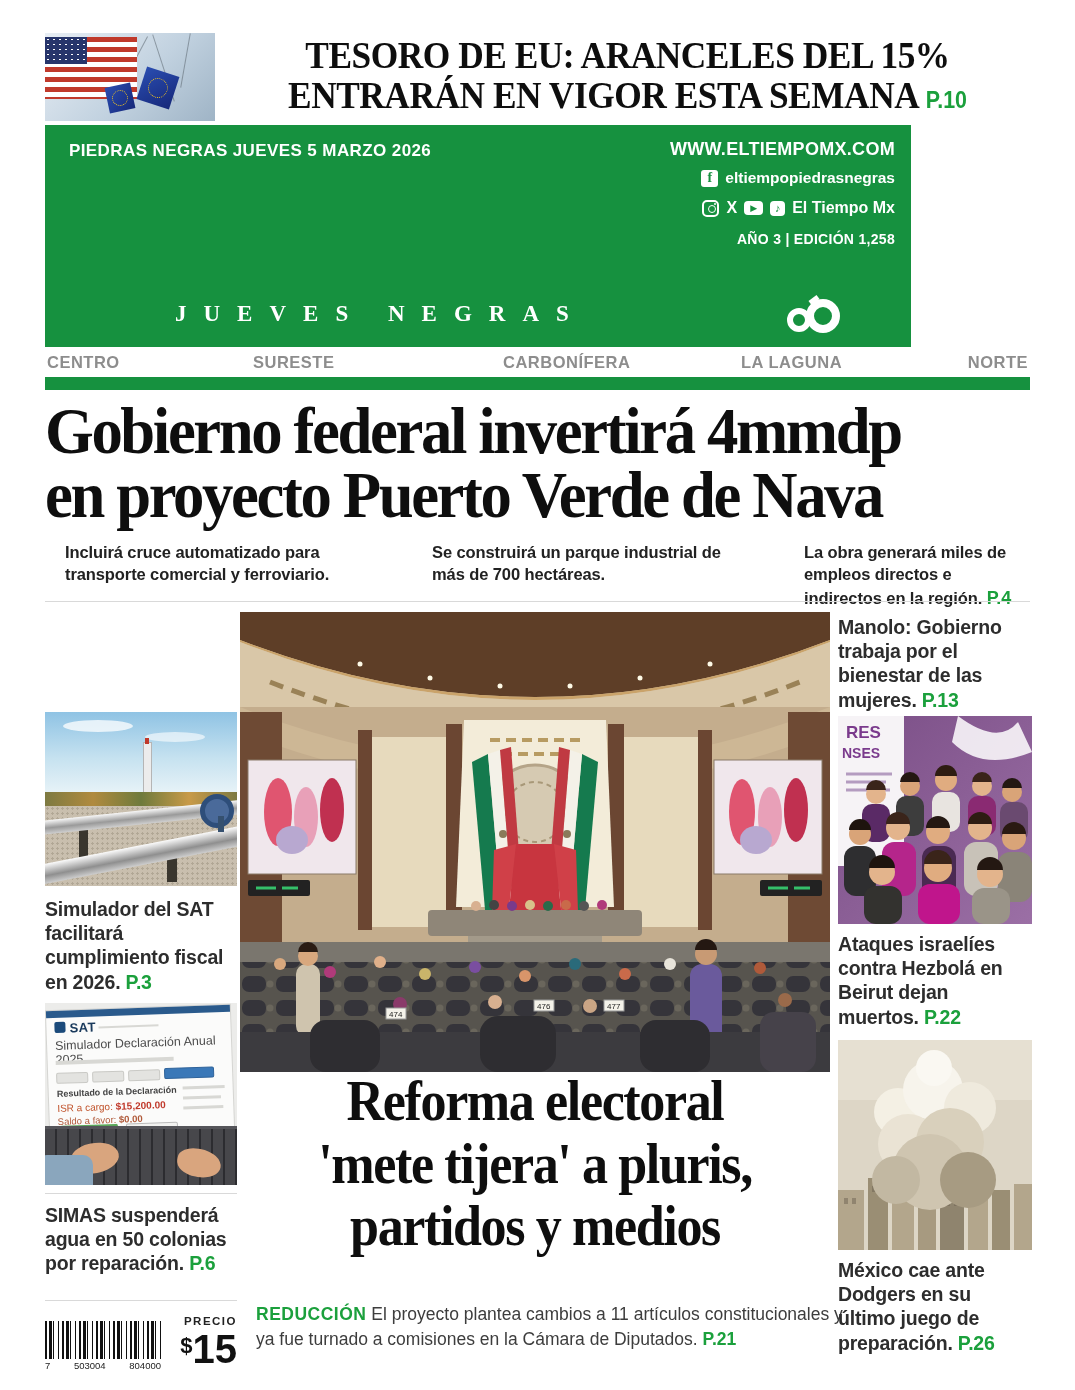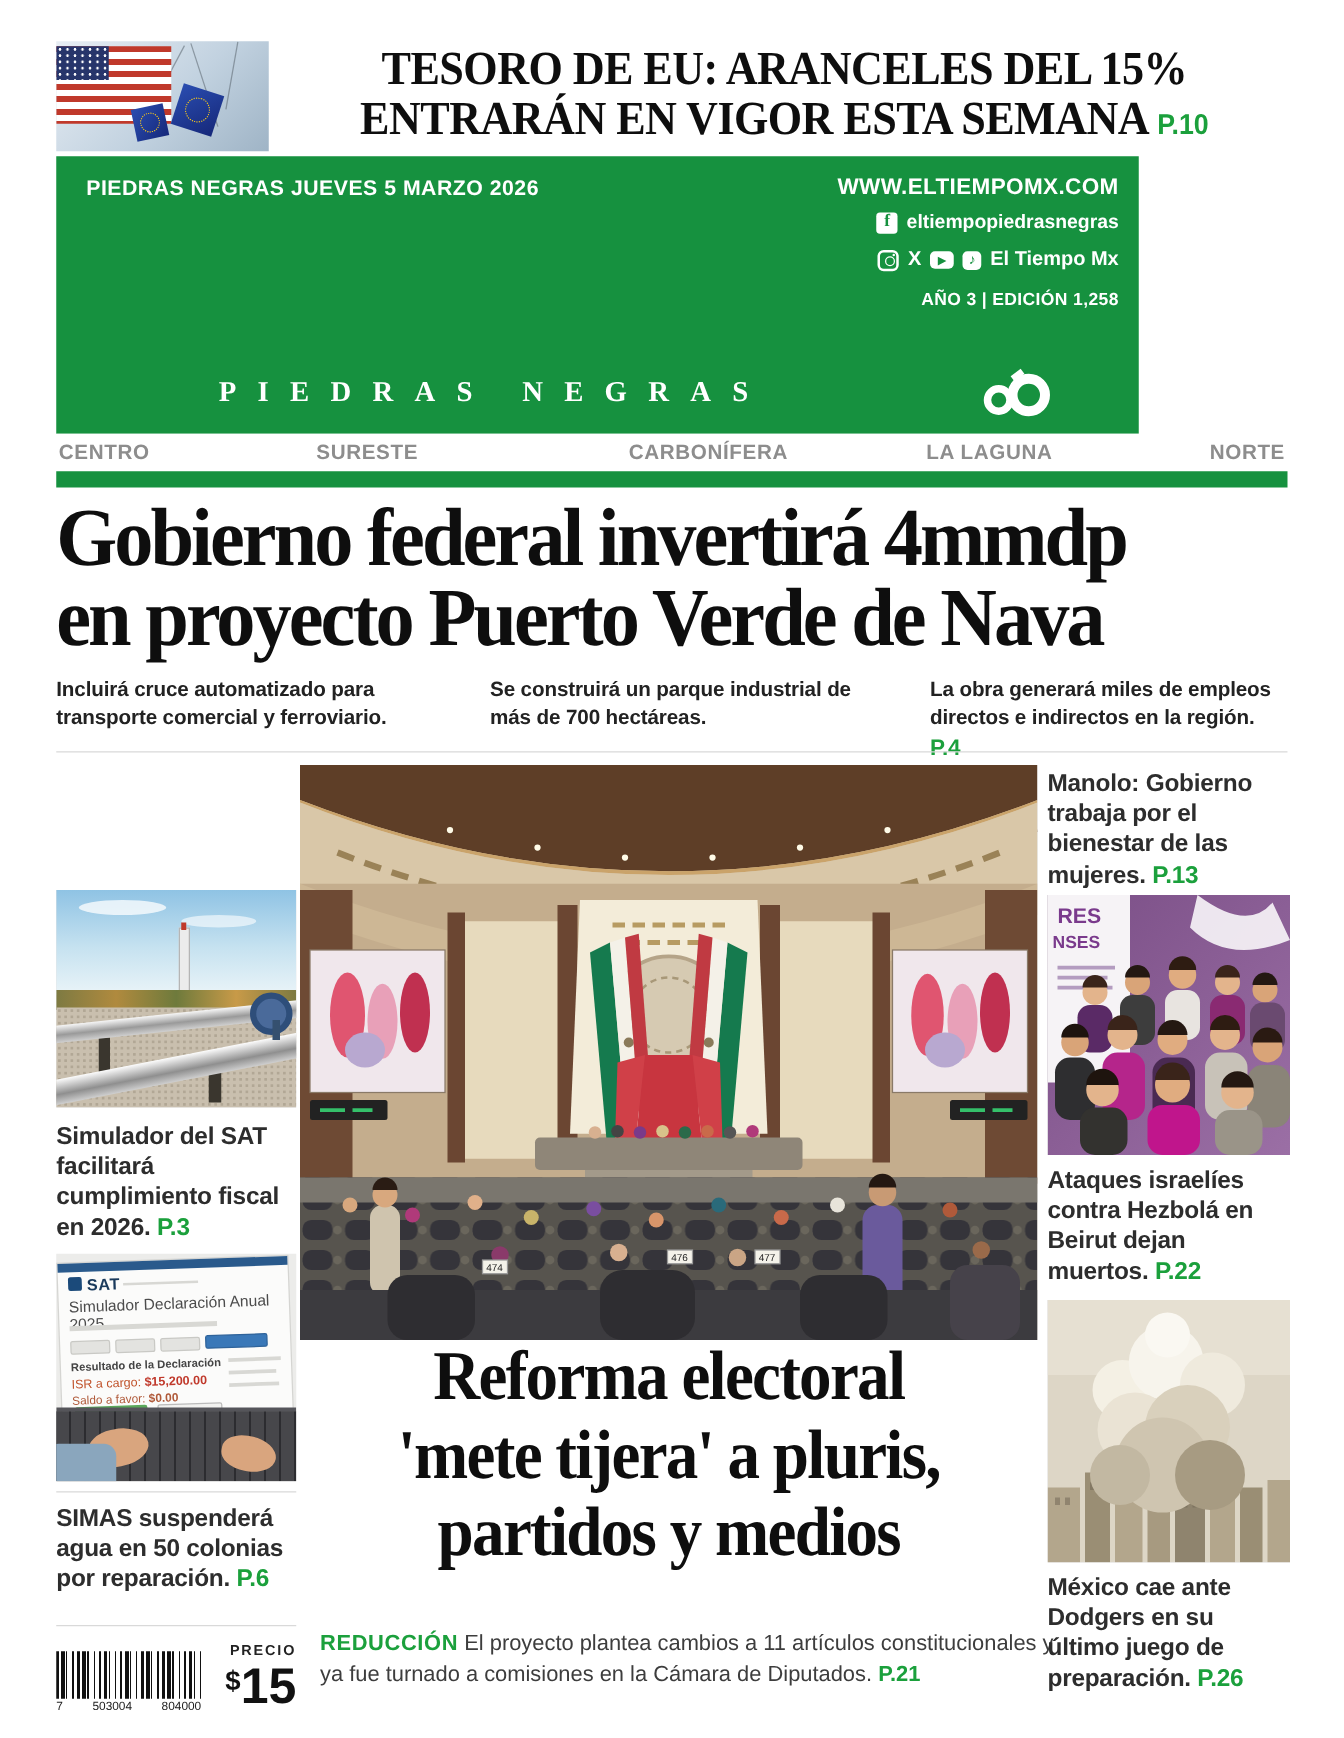--- a/index.html
+++ b/index.html
@@ -43,21 +43,21 @@
   .xic{font-weight:bold;font-size:16px;color:#fff;}
   .ytic{display:inline-flex;align-items:center;justify-content:center;width:19px;height:14px;background:#fff;border-radius:4px;color:var(--mg);font-size:9px;}
   .tkic{display:inline-flex;align-items:center;justify-content:center;width:15px;height:15px;background:#fff;border-radius:4px;color:var(--mg);font-weight:bold;font-size:11px;}
 
   
   #nav{background:#fff;}
   #nav span{position:absolute;top:6px;font-size:16.5px;font-weight:bold;color:#8d8d8d;letter-spacing:.5px;}
 
   
   #lead-head{font-size:66px;line-height:.97;letter-spacing:-2.5px;}
-  .deck{font-size:16.5px;font-weight:bold;line-height:1.35;color:#222;letter-spacing:-.1px;}
+  .deck{font-size:16.5px;font-weight:bold;line-height:1.35;color:#222;letter-spacing:-.1px;margin-left:20px;}
 
   
   #barcode{width:116px;height:38px;background:
     repeating-linear-gradient(90deg,#111 0 2px,#fff 2px 4px,#111 4px 7px,#fff 7px 8px,#111 8px 9px,#fff 9px 13px,#111 13px 14px,#fff 14px 17px);}
   .bcdigits{display:flex;justify-content:space-between;width:116px;font-size:9.5px;color:#222;margin-top:1px;}
   #precio-label{font-size:11.5px;font-weight:bold;letter-spacing:1.5px;color:#222;}
   #precio-val{font-weight:bold;color:#111;}
 
   
   #sec-head{font-size:56px;line-height:1.12;text-align:center;letter-spacing:-1.5px;}
@@ -113,21 +113,21 @@
       <span class="igic">
           <i></i>
           <b></b>
         </span>
       <span class="xic">X</span>
       <span class="ytic">▶</span>
       <span class="tkic">♪</span>
       <span class="b" style="font-size:16px;">El Tiempo Mx</span>
     </div>
     <div class="abs b" style="right:16px;top:106px;font-size:14px;letter-spacing:.3px;">AÑO 3 | EDICIÓN 1,258</div>
-    <div class="abs" id="logo-sub" style="left:130px;top:176px;">PIEDRAS NEGRAS</div>
+    <div class="abs" id="logo-sub" style="left:130px;top:176px;">JUEVES NEGRAS</div>
     <svg class="abs" style="left:737px;top:168px;" width="62" height="44" viewBox="0 0 62 44">
       <circle cx="17" cy="27" r="9" fill="none" stroke="#fff" stroke-width="6"></circle>
       <circle cx="41" cy="23" r="13" fill="none" stroke="#fff" stroke-width="8"></circle>
       <path d="M28,10 l8,-6" stroke="#fff" stroke-width="5" fill="none"></path>
     </svg>
   </div>
 
   <div class="abs" id="nav" style="left:45px;top:347px;width:985px;height:40px;">
     <span style="left:2px;">CENTRO</span>
     <span style="left:208px;">SURESTE</span>

